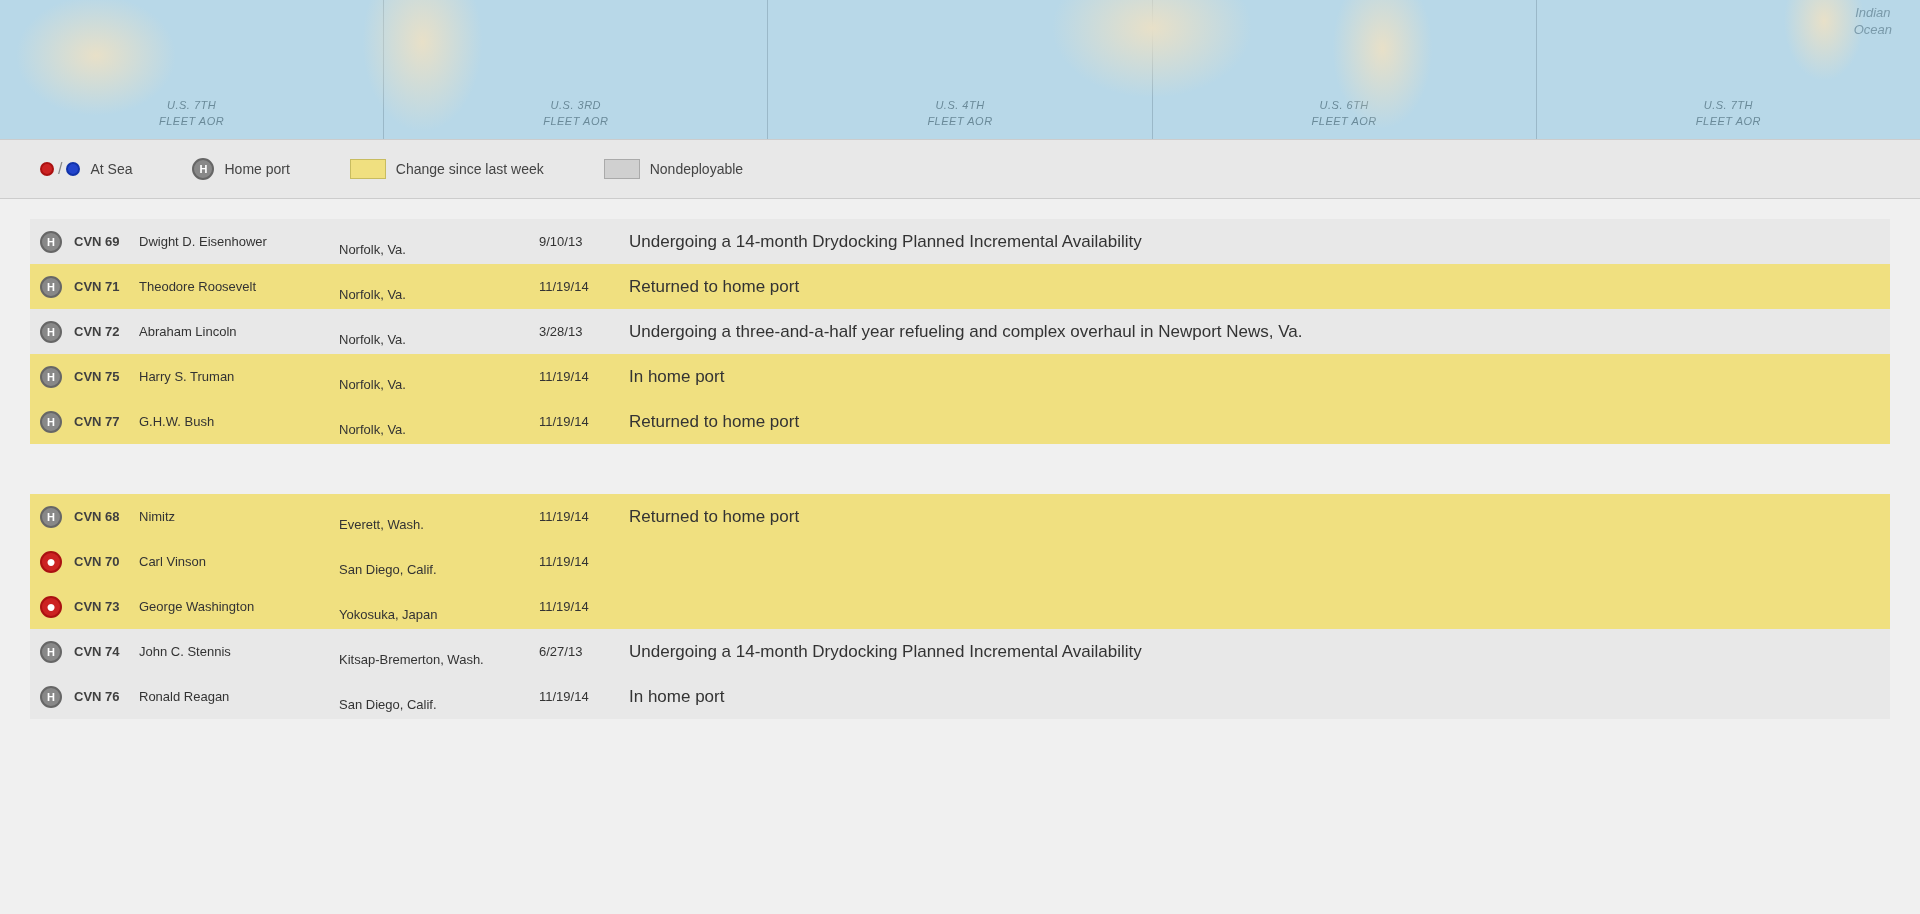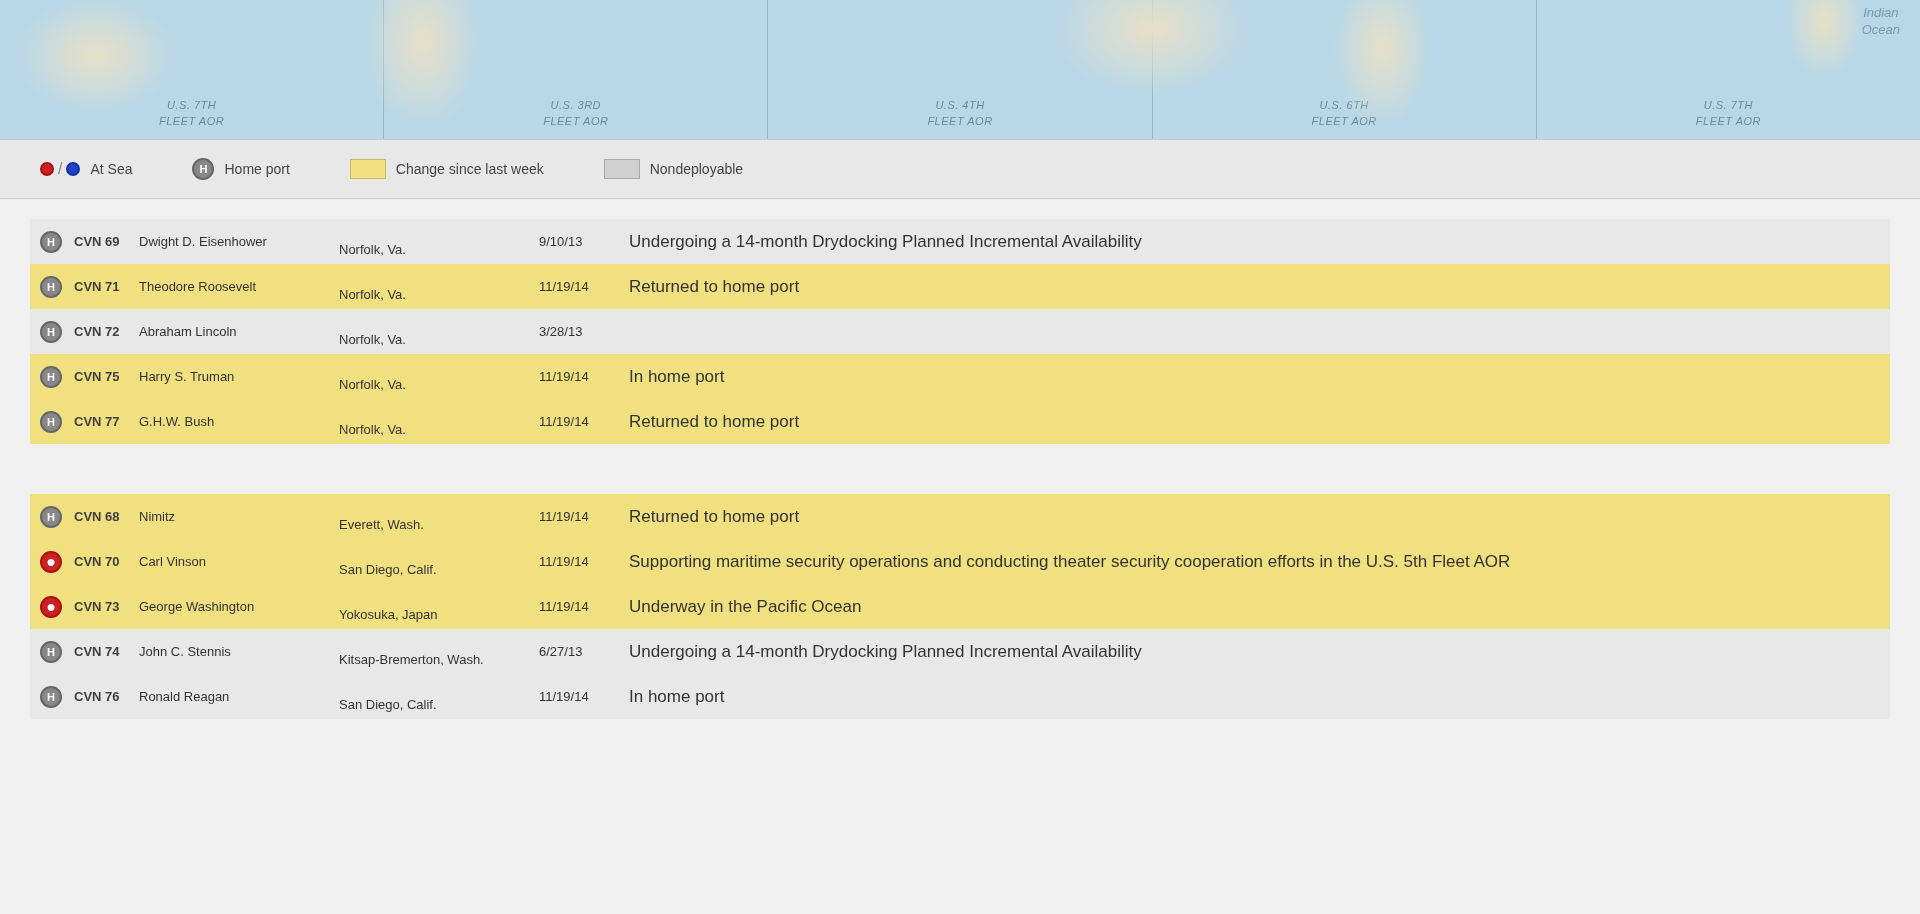--- a/index.html
+++ b/index.html
@@ -51,21 +51,21 @@
         radial-gradient(ellipse 100px 70px at 60% 20%, #e8e0c8 0%, transparent 100%),
         radial-gradient(ellipse 50px 80px at 72% 35%, #e8e0c8 0%, transparent 100%),
         radial-gradient(ellipse 40px 60px at 95% 15%, #e8e0c8 0%, transparent 100%);
       pointer-events: none;
     }
 
     
     .indian-ocean-label {
       position: absolute;
       top: 5px;
-      right: 20px;
+      right: 28px;
       font-style: italic;
       color: #7a9aaa;
       font-size: 13px;
       text-align: center;
       line-height: 1.3;
     }
 
     
     .legend-bar {
       background: #e8e8e8;
@@ -278,20 +278,21 @@
       <span class="col-port">Norfolk, Va.</span>
       <span class="col-date">11/19/14</span>
       <span class="col-status">Returned to home port</span>
     </div>
       <div class="vessel-row plain">
       <div class="row-icon">H</div>
       <span class="col-id">CVN 72</span>
       <span class="col-name">Abraham Lincoln</span>
       <span class="col-port">Norfolk, Va.</span>
       <span class="col-date">3/28/13</span>
+      <span class="col-status">Undergoing a three-and-a-half year refueling and complex overhaul in Newport News, Va.</span>
     </div>
       <div class="vessel-row highlight">
       <div class="row-icon">H</div>
       <span class="col-id">CVN 75</span>
       <span class="col-name">Harry S. Truman</span>
       <span class="col-port">Norfolk, Va.</span>
       <span class="col-date">11/19/14</span>
       <span class="col-status">In home port</span>
     </div>
       <div class="vessel-row highlight">
@@ -313,29 +314,27 @@
       <span class="col-port">Everett, Wash.</span>
       <span class="col-date">11/19/14</span>
       <span class="col-status">Returned to home port</span>
     </div>
       <div class="vessel-row highlight">
       <div class="row-icon red-dot" style="font-size:16px;">●</div>
       <span class="col-id">CVN 70</span>
       <span class="col-name">Carl Vinson</span>
       <span class="col-port">San Diego, Calif.</span>
       <span class="col-date">11/19/14</span>
-      <span class="col-status">Supporting maritime security operations and conducting theater security cooperation efforts in the U.S. 5th Fleet AOR</span>
     </div>
       <div class="vessel-row highlight">
       <div class="row-icon red-dot" style="font-size:16px;">●</div>
       <span class="col-id">CVN 73</span>
       <span class="col-name">George Washington</span>
       <span class="col-port">Yokosuka, Japan</span>
       <span class="col-date">11/19/14</span>
-      <span class="col-status">Underway in the Pacific Ocean</span>
     </div>
       <div class="vessel-row plain">
       <div class="row-icon">H</div>
       <span class="col-id">CVN 74</span>
       <span class="col-name">John C. Stennis</span>
       <span class="col-port">Kitsap-Bremerton, Wash.</span>
       <span class="col-date">6/27/13</span>
       <span class="col-status">Undergoing a 14-month Drydocking Planned Incremental Availability</span>
     </div>
       <div class="vessel-row plain">

